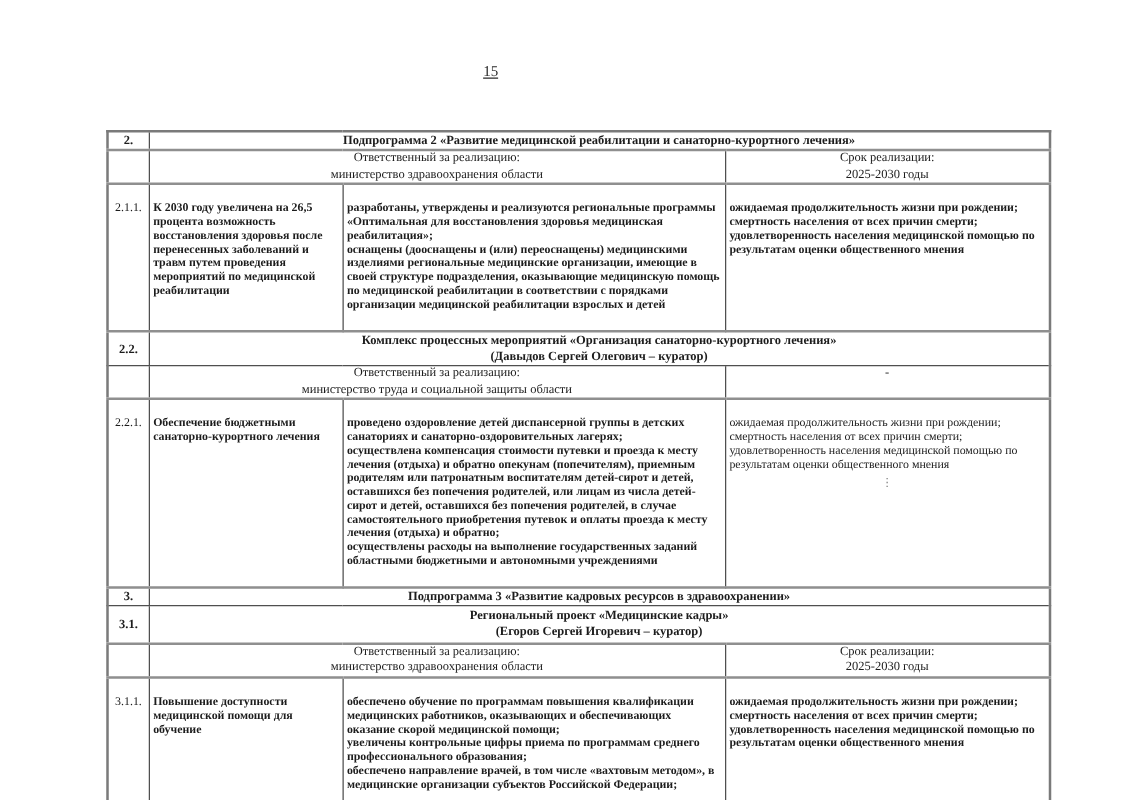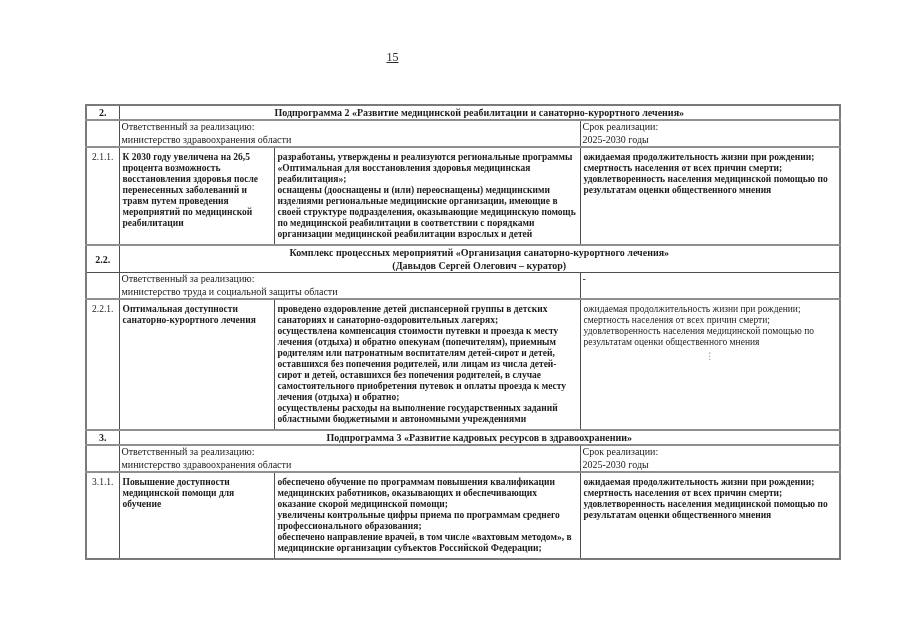--- a/index.html
+++ b/index.html
@@ -17,28 +17,28 @@
   }
   table.doc{
     position:absolute;left:85px;top:104px;width:754px;
     border-collapse:collapse;table-layout:fixed;
     border:2px solid #7a7a7a;
   }
   table.doc td{
     border:1px solid #4f4f4f;
     font-size:9.5px;line-height:11px;
     vertical-align:top;
-    padding:4px 3px;
+    padding:14px 3px;
     overflow:hidden;
     word-wrap:break-word;
   }
   tr.hl td{border-top:2px solid #8f8f8f;}
   td.num{text-align:center;font-size:10px;}
   tr.section-row td{font-weight:bold;text-align:center;font-size:10px;line-height:13px;vertical-align:middle;padding:0 2px;}
-  tr.resp-row td{text-align:left;font-size:10px;line-height:12.5px;vertical-align:middle;padding:0 2px;}
+  tr.resp-row td{text-align:center;font-size:10px;line-height:12.5px;vertical-align:middle;padding:0 2px;}
   td.pre{white-space:pre-line;font-weight:bold;}
   .artifact{color:#777;text-align:center;font-size:9px;line-height:9px;margin-top:4px;letter-spacing:0;}
 </style>
 </head>
 <body>
 
 <div class="page">
 
   <div class="page-number">15</div>
 
@@ -93,37 +93,44 @@
         <div>Ответственный за реализацию:</div>
         <div>министерство труда и социальной защиты области</div>
       </td>
       <td style="vertical-align:top">
         <div>-</div>
       </td>
     </tr>
 
     <tr class="item-row hl" style="height:122px">
       <td class="num">2.2.1.</td>
-      <td class="pre">Оптимальная доступности санаторно-курортного лечения</td>
+      <td class="pre">Обеспечение бюджетными санаторно-курортного лечения</td>
       <td class="pre">проведено оздоровление детей диспансерной группы в детских санаториях и санаторно-оздоровительных лагерях;
 осуществлена компенсация стоимости путевки и проезда к месту лечения (отдыха) и обратно опекунам (попечителям), приемным родителям или патронатным воспитателям детей-сирот и детей, оставшихся без попечения родителей, или лицам из числа детей-сирот и детей, оставшихся без попечения родителей, в случае самостоятельного приобретения путевок и оплаты проезда к месту лечения (отдыха) и обратно;
 осуществлены расходы на выполнение государственных заданий областными бюджетными и автономными учреждениями</td>
       <td>
         <div class="pre">ожидаемая продолжительность жизни при рождении;
 смертность населения от всех причин смерти;
 удовлетворенность населения медицинской помощью по результатам оценки общественного мнения</div>
         <div class="artifact">⋮</div>
       </td>
     </tr>
 
     <tr class="section-row hl" style="height:14px">
       <td class="num">3.</td>
       <td colspan="3">Подпрограмма 3 «Развитие кадровых ресурсов в здравоохранении»</td>
     </tr>
 
+    <tr class="section-row" style="height:30px">
+      <td class="num">3.1.</td>
+      <td colspan="3">
+        <div>Региональный проект «Медицинские кадры»</div>
+        <div>(Егоров Сергей Игоревич – куратор)</div>
+      </td>
+    </tr>
 
     <tr class="resp-row hl" style="height:26px">
       <td class="num"></td>
       <td colspan="2">
         <div>Ответственный за реализацию:</div>
         <div>министерство здравоохранения области</div>
       </td>
       <td>
         <div>Срок реализации:</div>
         <div>2025-2030 годы</div>

